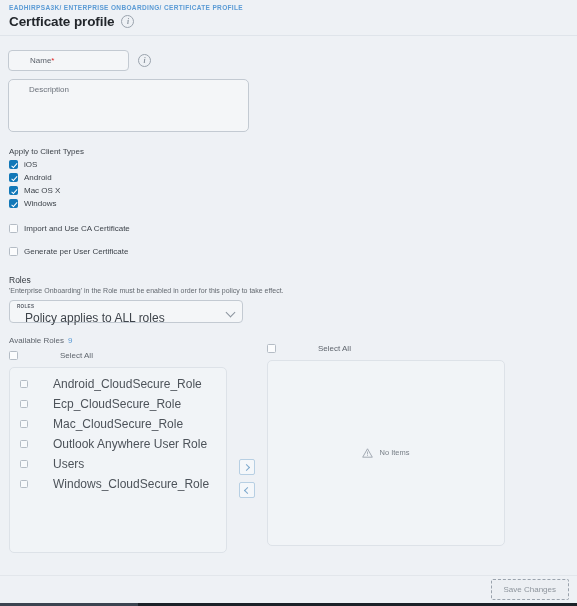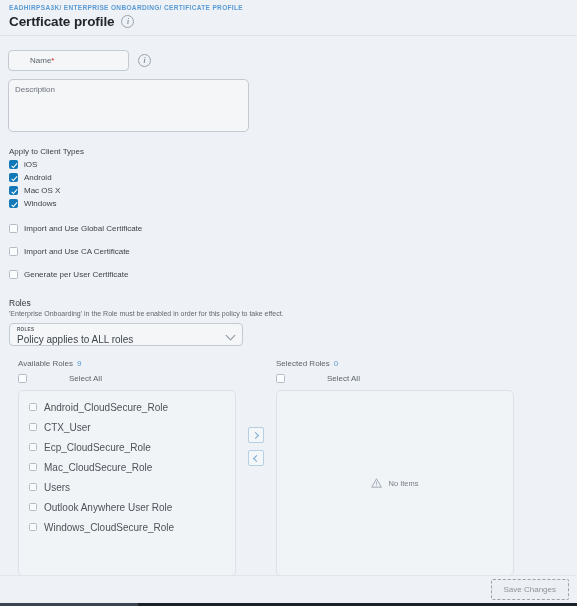--- a/index.html
+++ b/index.html
@@ -105,21 +105,21 @@
     margin-top: 8px;
     width: 241px;
     height: 53px;
     box-sizing: border-box;
     border: 1px solid #c3cad2;
     border-radius: 5px;
     background: #f4f6f8;
     font-family: "Liberation Sans", sans-serif;
     font-size: 8px;
     color: #5a6069;
-    padding: 5px 6px;
+    padding: 5px 20px;
     resize: none;
     outline: none;
   }
   .desc-box::placeholder { color: #6b717a; }
 
   .section-label {
     font-size: 8px;
     color: #3e444b;
     margin: 11px 0 4px 1px;
   }
@@ -189,43 +189,43 @@
     top: 2.5px;
     font-size: 4.6px;
     letter-spacing: 0.3px;
     font-weight: 700;
     color: #5b6views;
     color: #596views;
     color: #5a6069;
   }
   .select-value {
     position: absolute;
-    left: 7px;
+    left: 15px;
     top: 9.5px;
-    font-size: 10px;
+    font-size: 12px;
     color: #3e444b;
   }
   .chev-down {
     position: absolute;
     right: 8px;
     top: 8px;
     width: 6px;
     height: 6px;
     border: solid #8b949e;
     border-width: 0 1px 1px 0;
     transform: rotate(45deg);
   }
 
   
   .transfer {
     display: flex;
     margin-top: 13px;
-    margin-left: 10px;
+    margin-left: 1px;
     gap: 0;
-    align-items: flex-start;
+    align-items: center;
   }
   .panel { width: 218px; }
   .panel.right { width: 238px; }
   .panel-head {
     font-size: 8px;
     color: #5f656d;
     margin-bottom: 6px;
     display: flex;
     align-items: center;
     gap: 4px;
@@ -252,24 +252,24 @@
   .list-box.left { height: 186px; }
   .list-box.right {
     height: 186px;
     display: flex;
     align-items: center;
     justify-content: center;
   }
   .list-item {
     display: flex;
     align-items: center;
-    gap: 7px;
+    gap: 25px;
     height: 20px;
     padding-left: 10px;
-    font-size: 10px;
+    font-size: 12px;
     color: #4d535a;
   }
   .list-item .cb {
     width: 8px;
     height: 8px;
     background: #f7f9fb;
   }
 
   .no-items {
     display: flex;
@@ -392,24 +392,20 @@
     </div>
     <div class="cb-row">
       <span class="cb checked"></span>
       <span class="cb-label">Windows</span>
     </div>
   </div>
 
   <div class="cert-opts">
     <div class="cb-row">
       <span class="cb"></span>
-      <span class="cb-label">Import and Use Global Certificate</span>
-    </div>
-    <div class="cb-row">
-      <span class="cb"></span>
       <span class="cb-label">Import and Use CA Certificate</span>
     </div>
     <div class="cb-row">
       <span class="cb"></span>
       <span class="cb-label">Generate per User Certificate</span>
     </div>
   </div>
 
   
   <div class="roles-head">Roles</div>
@@ -432,59 +428,51 @@
         <span class="cb"></span>
         <span class="cb-label">Select All</span>
       </div>
       <div class="list-box left">
         <div class="list-item">
           <span class="cb"></span>
           <span>Android_CloudSecure_Role</span>
         </div>
         <div class="list-item">
           <span class="cb"></span>
-          <span>CTX_User</span>
-        </div>
-        <div class="list-item">
-          <span class="cb"></span>
           <span>Ecp_CloudSecure_Role</span>
         </div>
         <div class="list-item">
           <span class="cb"></span>
           <span>Mac_CloudSecure_Role</span>
         </div>
         <div class="list-item">
           <span class="cb"></span>
+          <span>Outlook Anywhere User Role</span>
+        </div>
+        <div class="list-item">
+          <span class="cb"></span>
           <span>Users</span>
-        </div>
-        <div class="list-item">
-          <span class="cb"></span>
-          <span>Outlook Anywhere User Role</span>
         </div>
         <div class="list-item">
           <span class="cb"></span>
           <span>Windows_CloudSecure_Role</span>
         </div>
       </div>
     </div>
 
     <div class="arrow-col">
       <div class="arrow-btn">
         <span class="chev-r"></span>
       </div>
       <div class="arrow-btn">
         <span class="chev-l"></span>
       </div>
     </div>
 
     <div class="panel right">
-      <div class="panel-head">
-        <span>Selected Roles</span>
-        <span class="count">0</span>
-      </div>
       <div class="select-all">
         <span class="cb"></span>
         <span class="cb-label">Select All</span>
       </div>
       <div class="list-box right">
         <div class="no-items">
           <svg class="warn-svg" width="11" height="10" viewBox="0 0 11 10">
             <path d="M5.5 0.8 L10.3 9.2 L0.7 9.2 Z" fill="none" stroke="#9aa2ab" stroke-width="0.9" stroke-linejoin="round"></path>
             <rect x="5.1" y="3.6" width="0.8" height="2.8" fill="#9aa2ab"></rect>
             <rect x="5.1" y="7.1" width="0.8" height="0.8" fill="#9aa2ab"></rect>

